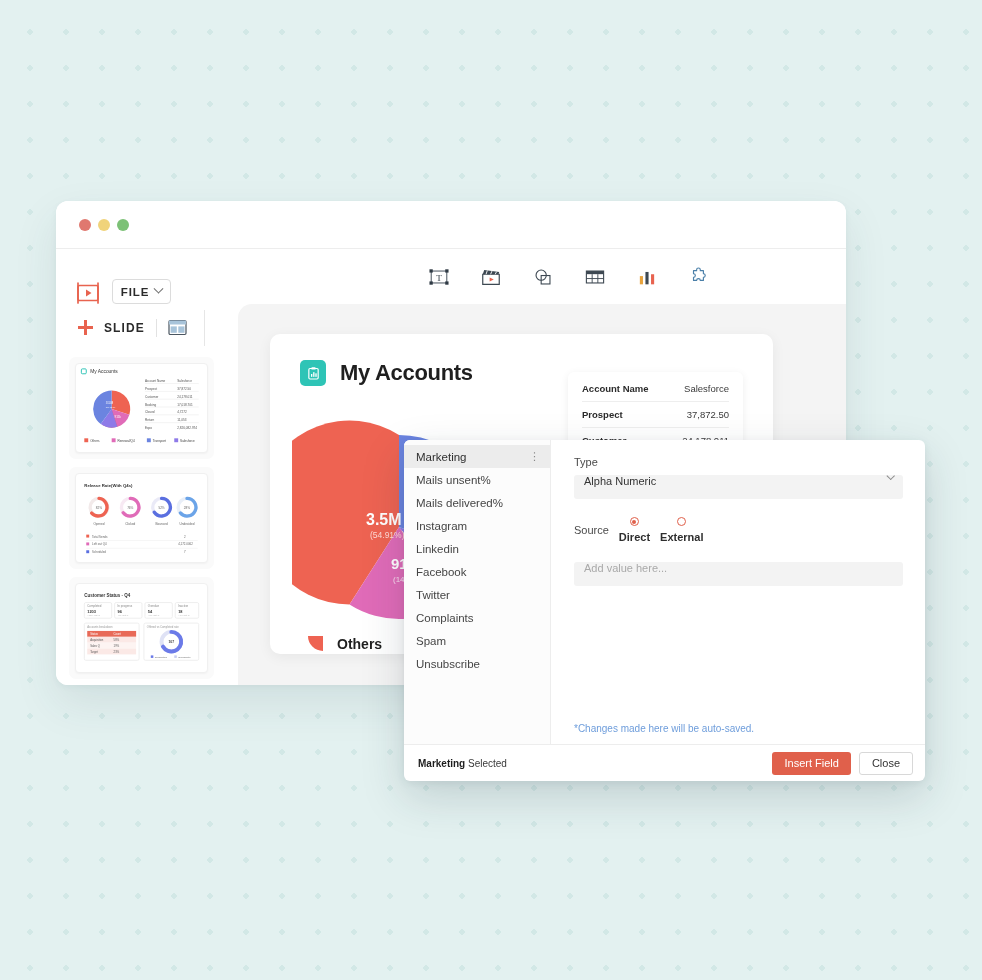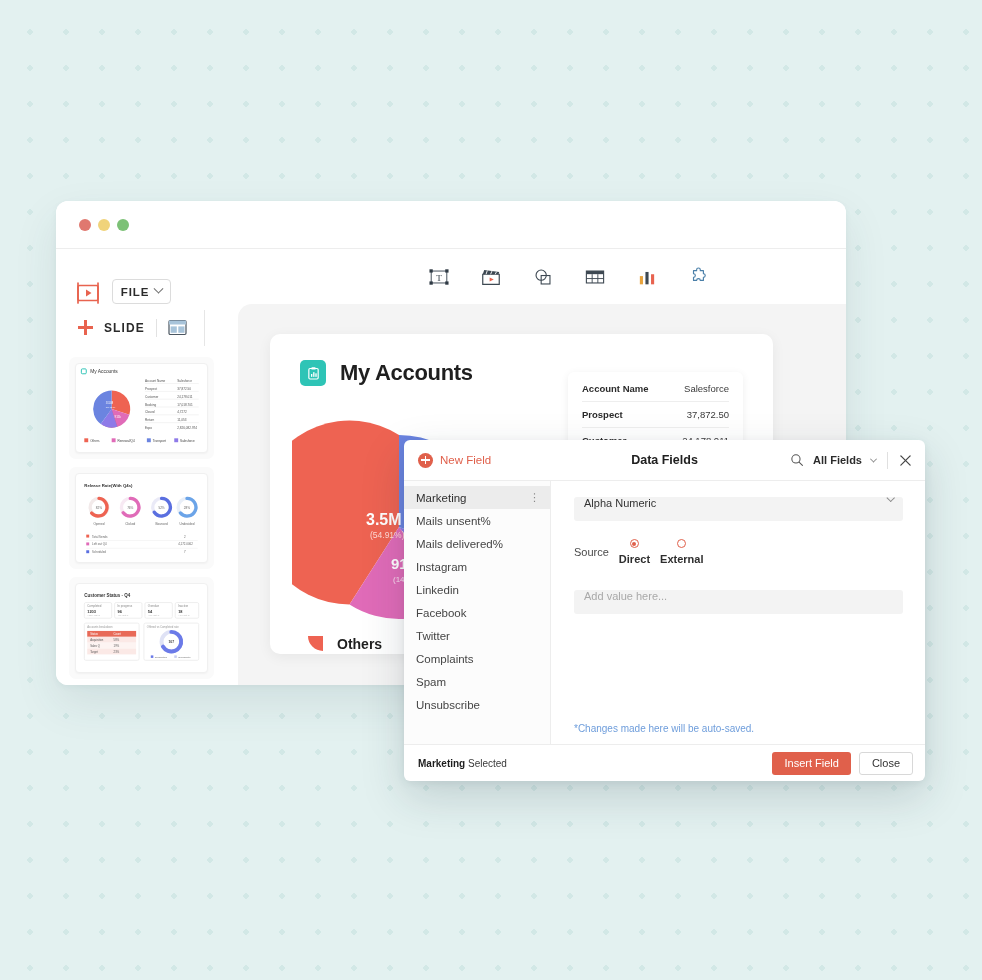--- a/index.html
+++ b/index.html
@@ -197,21 +197,21 @@
   .kebab { margin-left: auto; letter-spacing: 0; color: #888; font-size: 11px; line-height: 1; }
 
   #field-detail { flex: 1; padding: 16px 22px 0 23px; position: relative; }
   .form-label { font-size: 11px; color: #4a4a4a; margin-bottom: 7px; }
   #type-select {
     height: 24px; background: #f3f3f3; border-radius: 3px;
     display: flex; padding: 0 10px;
     font-size: 11px; color: #333; margin-bottom: 18px;
   }
   #type-select .caret2 { margin-left: auto; width: 6px; height: 6px; border-right: 1.2px solid #8b8b8b; border-bottom: 1.2px solid #8b8b8b; transform: rotate(45deg) translate(-1px,-2px); }
-  #source-row { display: flex; align-items: center; gap: 10px; margin-bottom: 25px; }
+  #source-row { display: flex; align-items: center; gap: 10px; margin-bottom: 19px; }
   #source-label { font-size: 11px; color: #4a4a4a; }
   .radio-opt { display: flex; align-items: center; gap: 5px; font-size: 11px; color: #2e2e2e; font-weight: bold; flex-direction: column; }
   .radio {
     width: 9px; height: 9px; border-radius: 50%;
     border: 1.2px solid #e0604b; flex: none;
     display: flex; align-items: center; justify-content: center;
   }
   .radio.checked:after { content:""; width: 4px; height: 4px; border-radius: 50%; background: #e0604b; }
   #value-input {
     height: 24px; background: #f3f3f3; border-radius: 3px;
@@ -534,40 +534,20 @@
         </div>
 
       </div>
     </div>
 
   </div>
 </div>
 
 <div id="dialog">
 
-  <div id="dlg-header">
-    <div id="new-field-btn">
-      <span id="new-field-plus"></span>
-      <span id="new-field-label">New Field</span>
-    </div>
-    <div id="dlg-title">Data Fields</div>
-    <div id="dlg-header-right">
-      <svg width="14" height="14" viewBox="0 0 16 16">
-        <circle cx="6.8" cy="6.8" r="4.7" fill="none" stroke="#555" stroke-width="1.2"></circle>
-        <line x1="10.3" y1="10.3" x2="14.2" y2="14.2" stroke="#555" stroke-width="1.2" stroke-linecap="round"></line>
-      </svg>
-      <span id="all-fields-label">All Fields</span>
-      <span class="mini-caret"></span>
-      <span id="hdr-divider"></span>
-      <svg width="13" height="13" viewBox="0 0 14 14">
-        <line x1="2" y1="2" x2="12" y2="12" stroke="#444" stroke-width="1.3" stroke-linecap="round"></line>
-        <line x1="12" y1="2" x2="2" y2="12" stroke="#444" stroke-width="1.3" stroke-linecap="round"></line>
-      </svg>
-    </div>
-  </div>
 
   <div id="dlg-body">
 
     <div id="field-list">
       <div class="field-item active">
         <span>Marketing</span>
         <span class="kebab">⋮</span>
       </div>
       <div class="field-item">
         <span>Mails unsent%</span>
@@ -592,20 +572,21 @@
       </div>
       <div class="field-item">
         <span>Spam</span>
       </div>
       <div class="field-item">
         <span>Unsubscribe</span>
       </div>
     </div>
 
     <div id="field-detail">
+      <div class="form-label">Type</div>
       <div id="type-select">
         <span>Alpha Numeric</span>
         <span class="caret2"></span>
       </div>
 
       <div id="source-row">
         <span id="source-label">Source</span>
         <label class="radio-opt">
           <span class="radio checked"></span>
           <span>Direct</span>

